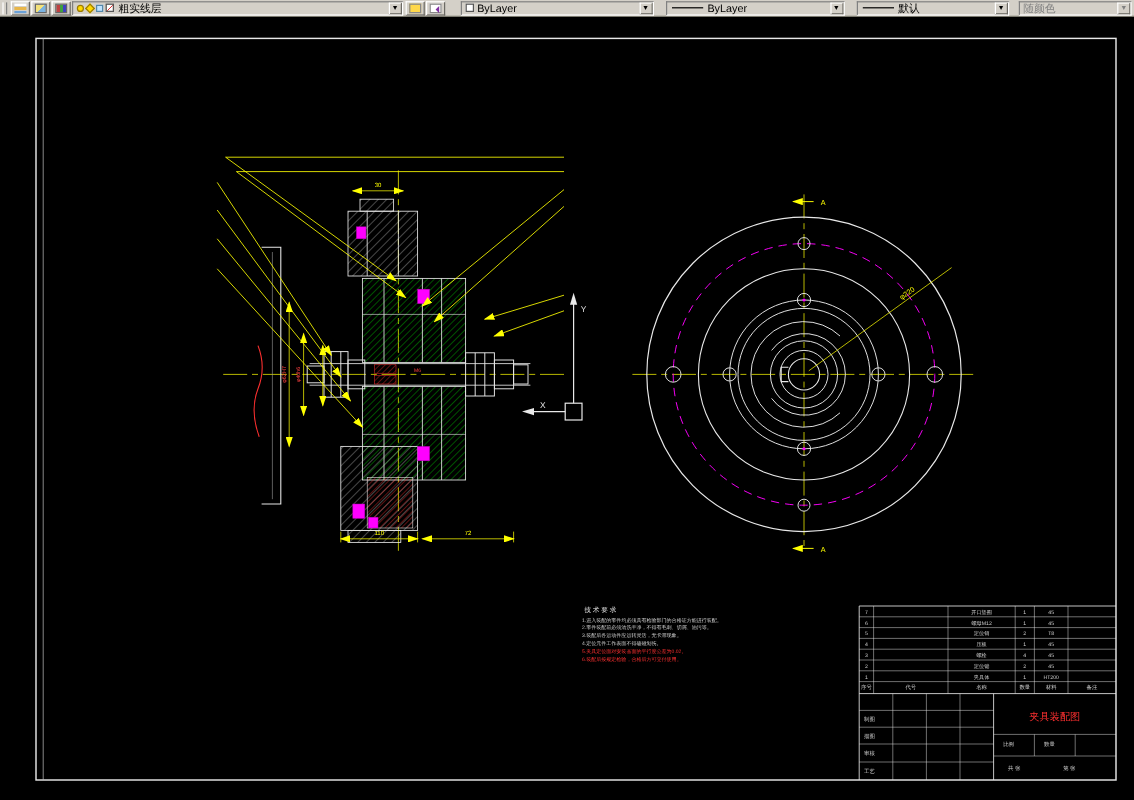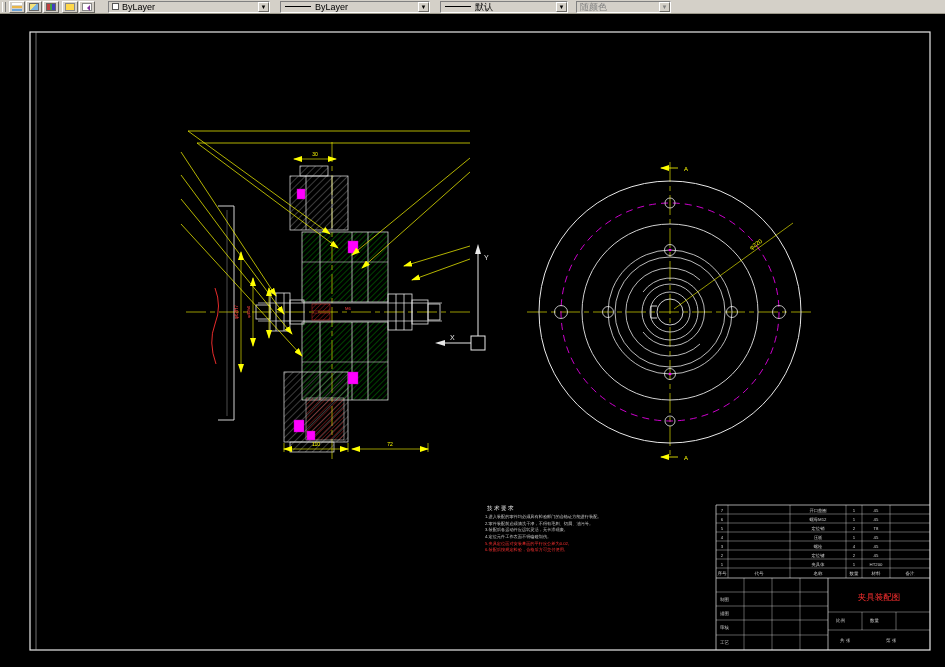--- a/index.html
+++ b/index.html
@@ -35,20 +35,28 @@
   <button class="tbtn">
       <span class="ic-stack"></span>
     </button>
   <button class="tbtn">
       <span class="ic-layers2"></span>
     </button>
   <button class="tbtn">
       <span class="ic-rgb"></span>
     </button>
 
+  <div class="combo" style="width:278px">
+    <span class="sic ic-bulb"></span>
+    <span class="sic ic-sun"></span>
+    <span class="sic ic-frz"></span>
+    <span class="sic ic-chip"></span>
+    <span style="margin-left:2px">粗实线层</span>
+    <span class="arrow">▼</span>
+  </div>
 
   <button class="tbtn" style="margin-left:2px">
       <span class="ic-mkcur"></span>
     </button>
   <button class="tbtn">
       <span class="ic-prev"></span>
     </button>
 
   <div class="combo" style="width:162px;margin-left:12px">
     <span class="swatch"></span>

